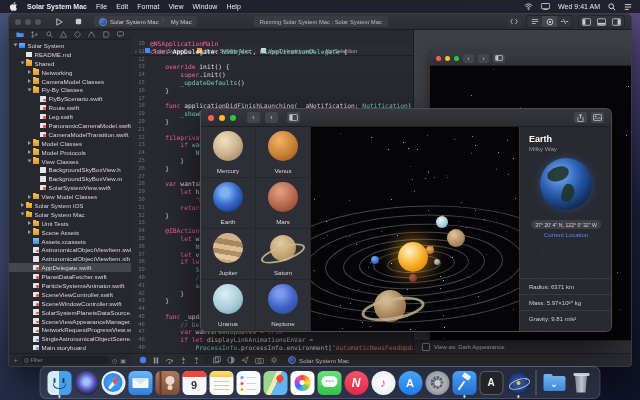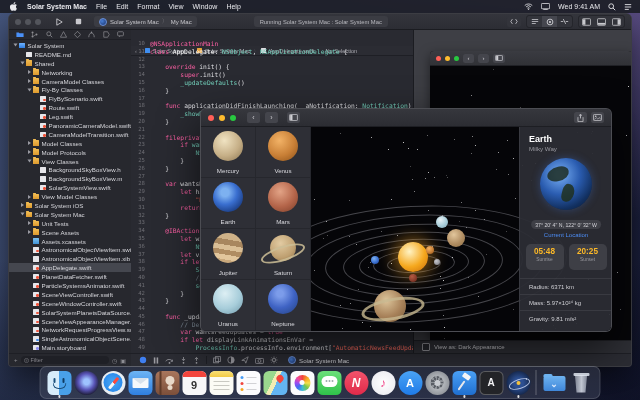--- a/index.html
+++ b/index.html
@@ -969,30 +969,20 @@
           <div class="body3d" style="left: 98px; top: 147px; width: 8px; height: 8px; background: radial-gradient(circle at 38% 32%, rgb(180, 90, 66), rgb(138, 61, 44) 55%, rgb(94, 36, 24));"></div>
           <div class="body3d" style="left: 63px; top: 163px; width: 32px; height: 32px; background: radial-gradient(circle at 38% 32%, rgb(220, 196, 154), rgb(168, 130, 90) 55%, rgb(122, 92, 58));"></div>
           <div style="position: absolute; left: 50px; top: 171px; width: 58px; height: 16px; border: 3px solid rgba(200, 185, 145, 0.8); border-radius: 50%; transform: rotate(-10deg);"></div>
         </div>
       <div class="detail">
         <div class="dt-title">Earth</div>
         <div class="dt-sub">Milky Way</div>
         <div class="globe"></div>
         <div class="coords">37° 20' 4" N, 122° 0' 32" W</div>
         <div class="loc-link" style="color: rgb(77, 141, 245);">Current Location</div>
-        <div class="cards">
-          <div class="card">
-            <div class="t" style="color: rgb(252, 184, 39);">05:48</div>
-            <div class="l">Sunrise</div>
-          </div>
-          <div class="card">
-            <div class="t" style="color: rgb(252, 184, 39);">20:25</div>
-            <div class="l">Sunset</div>
-          </div>
-        </div>
         <div class="dt-rows">
           <div class="dt-row">Radius: 6371 km</div>
           <div class="dt-row">Mass: 5.97×10²⁴ kg</div>
           <div class="dt-row">Gravity: 9.81 m/s²</div>
         </div>
       </div>
     </div>
   </div>
 
   <div class="dock" id="dock">

